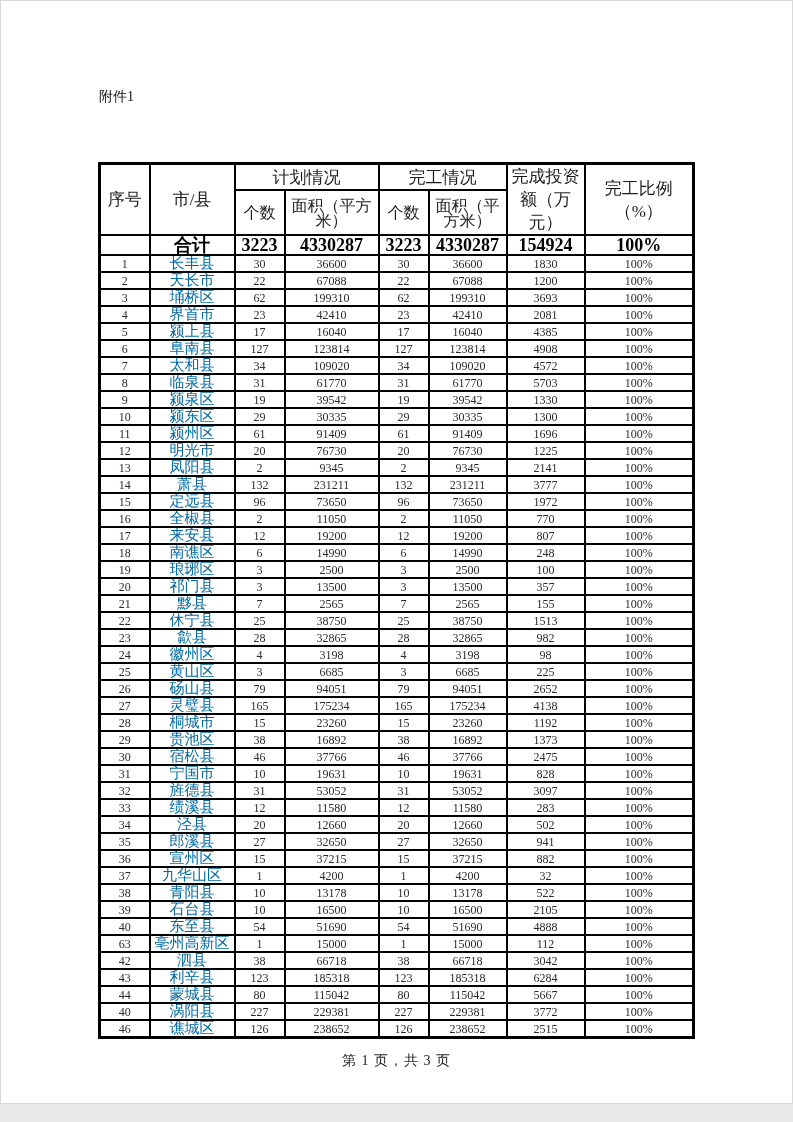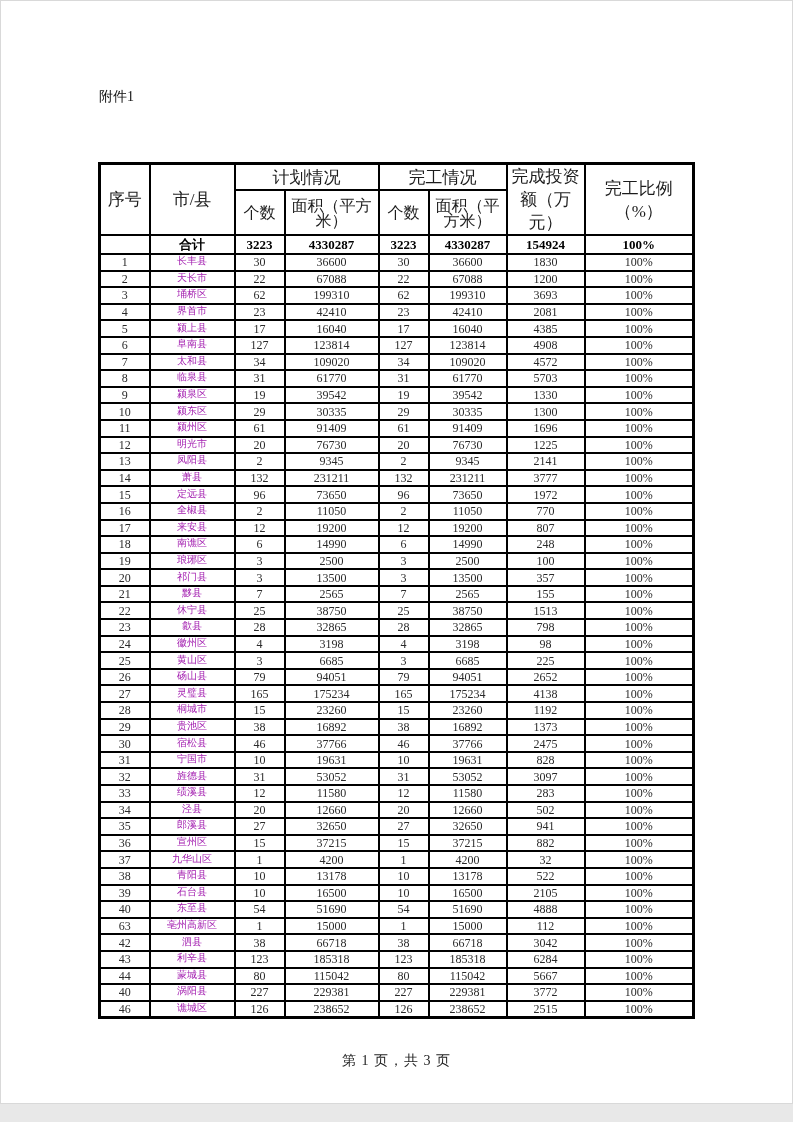--- a/index.html
+++ b/index.html
@@ -28,23 +28,23 @@
   }
   table.progress th,table.progress td{
     border:2px solid #000;
     text-align:center;vertical-align:middle;
     padding:0;overflow:hidden;
     font-weight:normal;
     color:#1c1c1c;
   }
   .hdr1 th{height:24px;font-size:17px;}
   .hdr2 th{height:42px;font-size:16px;line-height:15px;}
-  tr.total-row td{height:17px;font-size:13px;font-weight:bold;color:#000;line-height:1;}
+  tr.total-row td{height:17px;font-size:18px;font-weight:bold;color:#000;line-height:1;}
   tr.data-row td{height:14.6px;font-size:12px;line-height:1;color:#2a2a2a;}
-  tr.data-row td.cell-region{font-size:10px;color:#a21caf;font-family:Liberation Mono, monospace;}
+  tr.data-row td.cell-region{font-size:15px;color:#0369a1;}
   .footer{
     position:absolute;left:0;top:1052px;width:793px;
     text-align:center;font-size:14px;color:#222;letter-spacing:1px;
   }
 </style>
 </head>
 <body>
 
 <div class="sheet">
 
@@ -309,21 +309,21 @@
           <td class="cell-investment">1513</td>
           <td class="cell-ratio">100%</td>
         </tr>
         <tr class="data-row">
           <td class="cell-seq">23</td>
           <td class="cell-region">歙县</td>
           <td class="cell-plan-count">28</td>
           <td class="cell-plan-area">32865</td>
           <td class="cell-done-count">28</td>
           <td class="cell-done-area">32865</td>
-          <td class="cell-investment">798</td>
+          <td class="cell-investment">982</td>
           <td class="cell-ratio">100%</td>
         </tr>
         <tr class="data-row">
           <td class="cell-seq">24</td>
           <td class="cell-region">徽州区</td>
           <td class="cell-plan-count">4</td>
           <td class="cell-plan-area">3198</td>
           <td class="cell-done-count">4</td>
           <td class="cell-done-area">3198</td>
           <td class="cell-investment">98</td>

